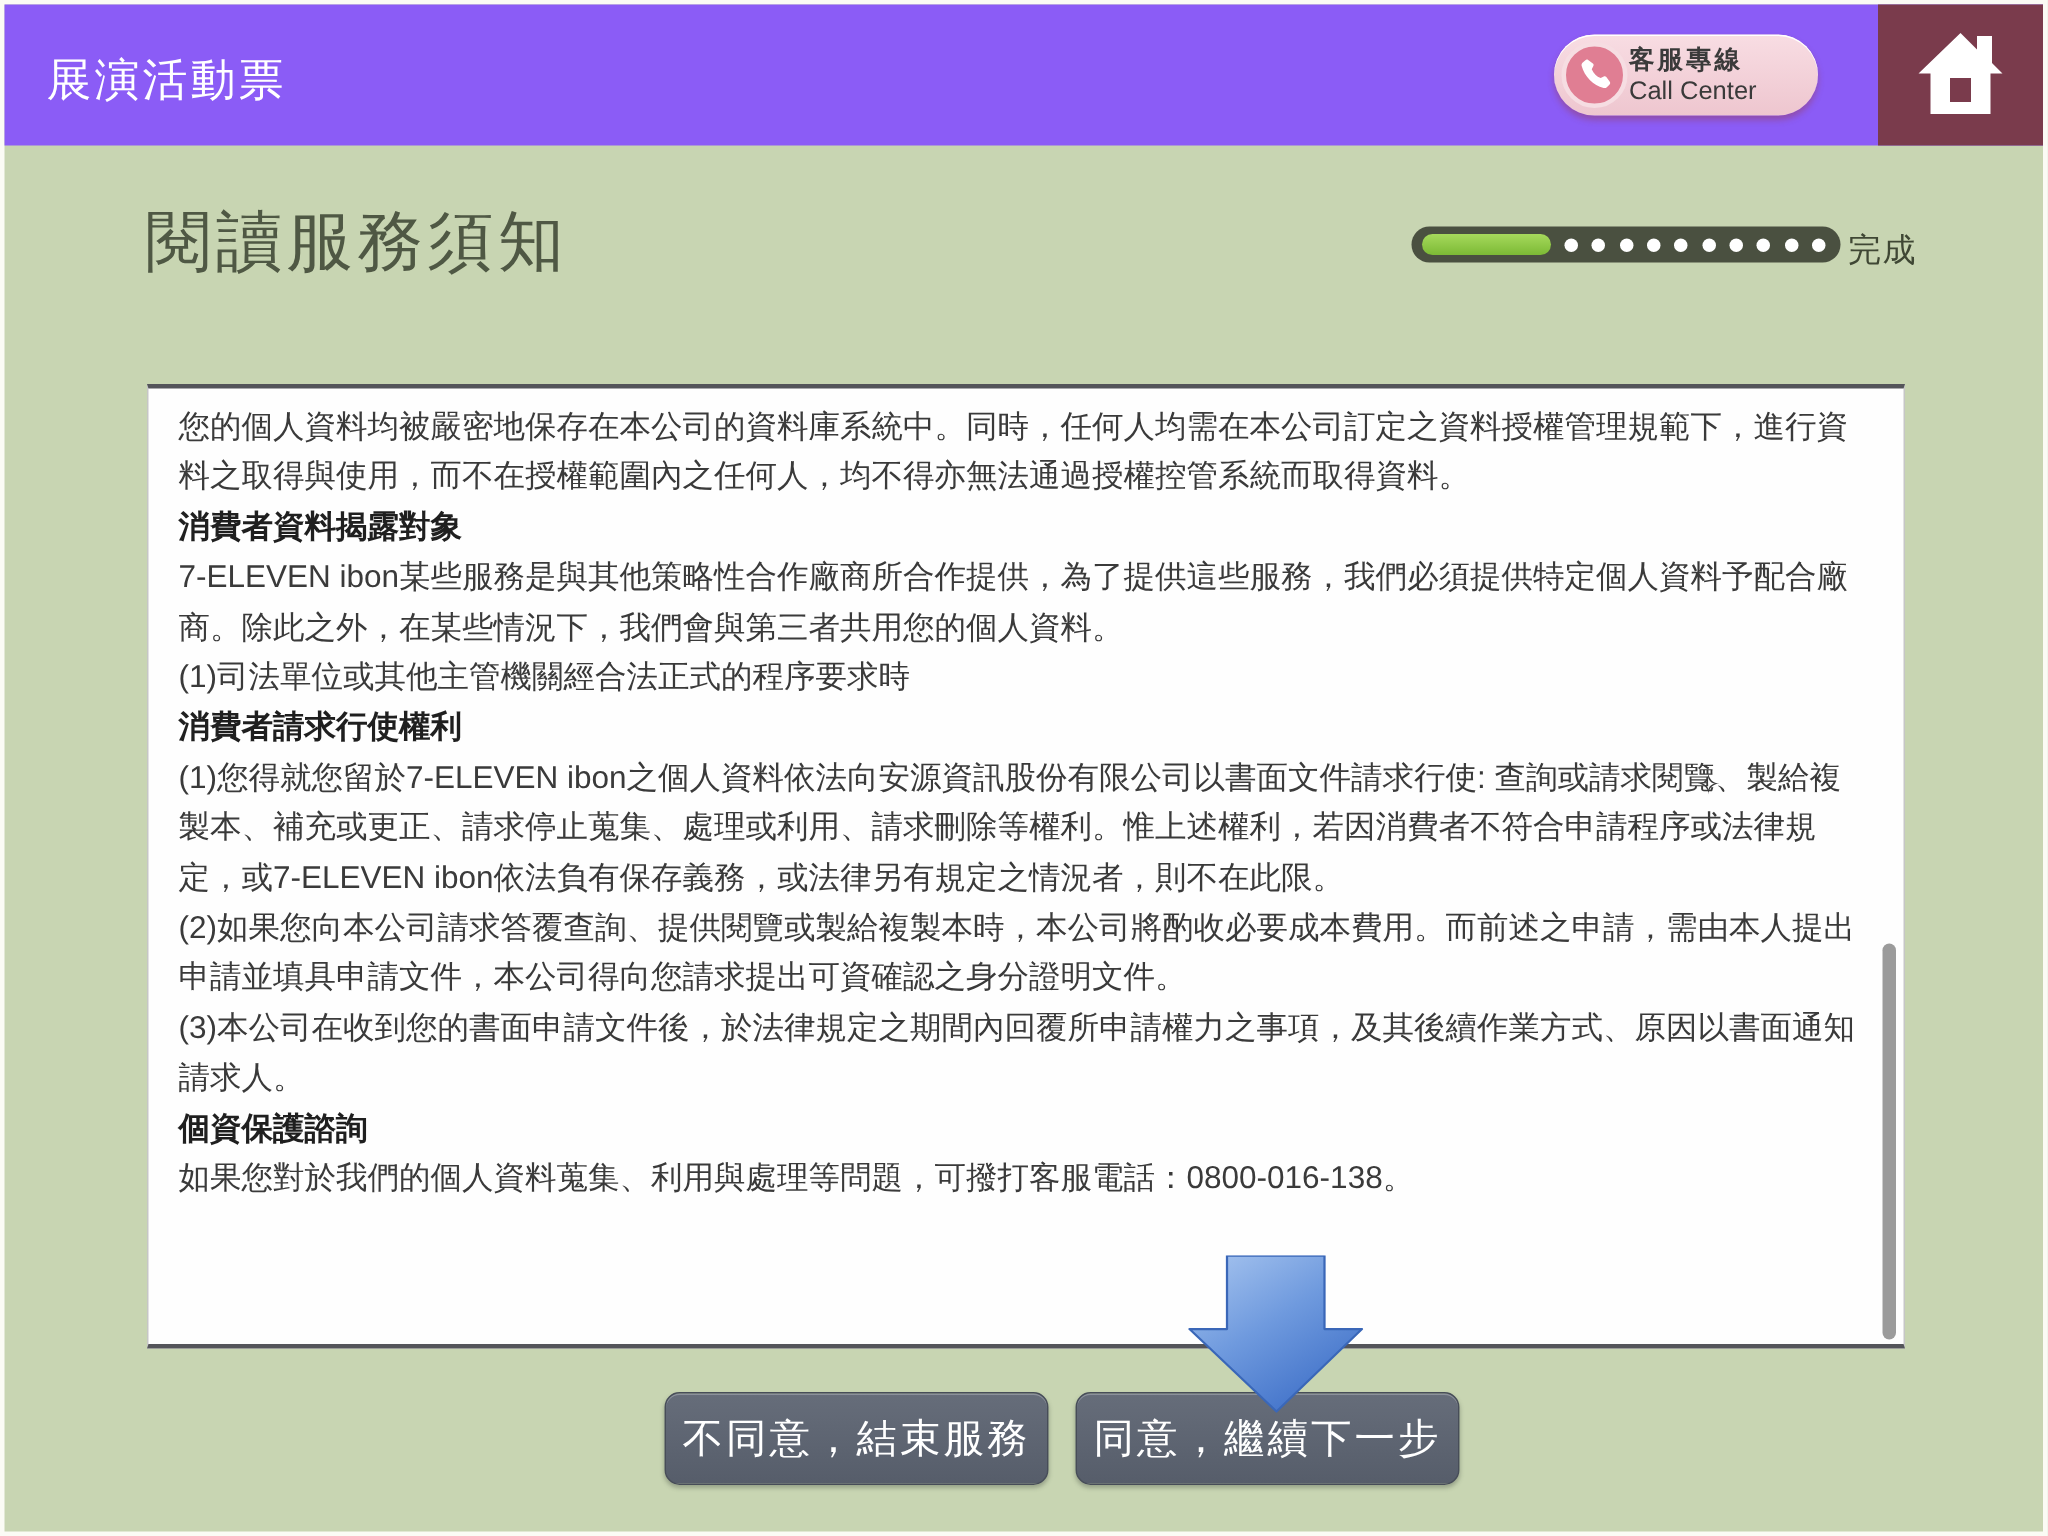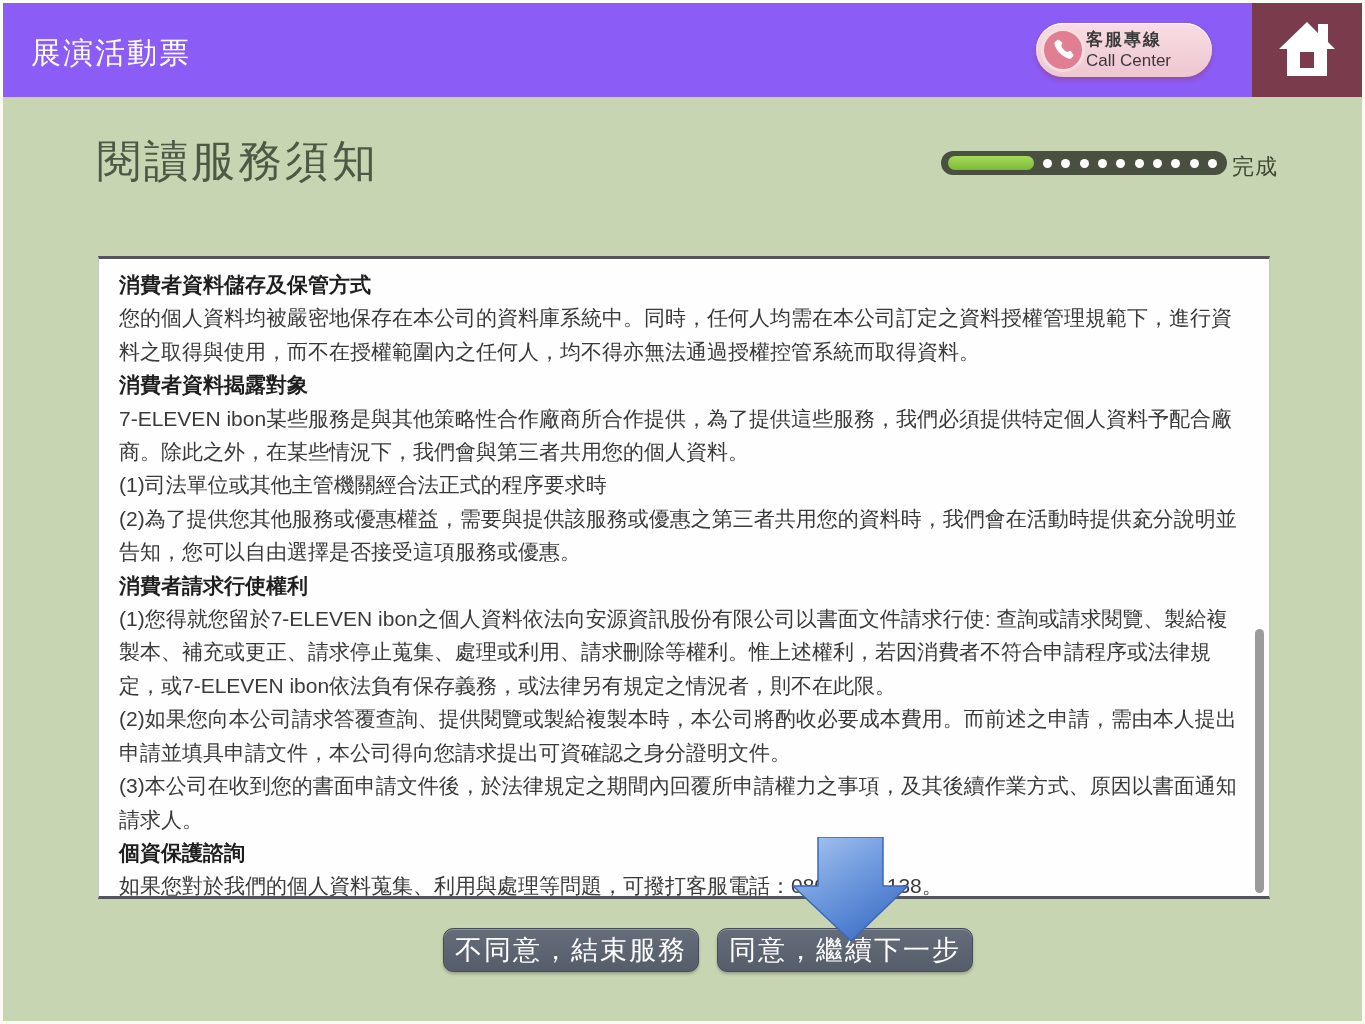--- a/index.html
+++ b/index.html
@@ -87,21 +87,21 @@
     position:absolute; right:5px; top:370px; width:9px; height:264px;
     background:#9b9b9b; border-radius:5px;
   }
   .cursor-diamond {
     position:absolute; left:1033px; top:253px;
     font-size:19px; color:#3a3a3a; pointer-events:none;
   }
 
   
   .action-btn {
-    position:absolute; top:925px; width:256px; height:44px;
+    position:absolute; top:925px; width:256px; height:62px;
     background:linear-gradient(#666d7a,#565d6a);
     border:1px solid #474d58; border-radius:10px;
     color:#ffffff; font-size:27px; letter-spacing:2px;
     font-family:inherit; cursor:pointer;
     box-shadow:0 2px 3px rgba(60,70,60,.35), inset 0 1px 0 rgba(255,255,255,.25);
   }
   .btn-disagree { left:440px; }
   .btn-agree    { left:714px; }
 
   
@@ -154,26 +154,24 @@
         <span class="dot"></span>
         <span class="dot"></span>
         <span class="dot"></span>
         <span class="dot"></span>
       </div>
   </div>
   <div class="progress-label">完成</div>
 
   <div class="notice-panel">
     <div class="notice-content" id="notice-content">
-        <p class="n-heading">消費者資料儲存及保管方式</p>
         <p class="n-para">您的個人資料均被嚴密地保存在本公司的資料庫系統中。同時，任何人均需在本公司訂定之資料授權管理規範下，進行資料之取得與使用，而不在授權範圍內之任何人，均不得亦無法通過授權控管系統而取得資料。</p>
         <p class="n-heading">消費者資料揭露對象</p>
         <p class="n-para">7-ELEVEN  ibon某些服務是與其他策略性合作廠商所合作提供，為了提供這些服務，我們必須提供特定個人資料予配合廠商。除此之外，在某些情況下，我們會與第三者共用您的個人資料。</p>
         <p class="n-para">(1)司法單位或其他主管機關經合法正式的程序要求時</p>
-        <p class="n-para">(2)為了提供您其他服務或優惠權益，需要與提供該服務或優惠之第三者共用您的資料時，我們會在活動時提供充分說明並告知，您可以自由選擇是否接受這項服務或優惠。</p>
         <p class="n-heading">消費者請求行使權利</p>
         <p class="n-para">(1)您得就您留於7-ELEVEN  ibon之個人資料依法向安源資訊股份有限公司以書面文件請求行使: 查詢或請求閱覽、製給複製本、補充或更正、請求停止蒐集、處理或利用、請求刪除等權利。惟上述權利，若因消費者不符合申請程序或法律規定，或7-ELEVEN ibon依法負有保存義務，或法律另有規定之情況者，則不在此限。</p>
         <p class="n-para">(2)如果您向本公司請求答覆查詢、提供閱覽或製給複製本時，本公司將酌收必要成本費用。而前述之申請，需由本人提出申請並填具申請文件，本公司得向您請求提出可資確認之身分證明文件。</p>
         <p class="n-para">(3)本公司在收到您的書面申請文件後，於法律規定之期間內回覆所申請權力之事項，及其後續作業方式、原因以書面通知請求人。</p>
         <p class="n-heading">個資保護諮詢</p>
         <p class="n-para">如果您對於我們的個人資料蒐集、利用與處理等問題，可撥打客服電話：0800-016-138。</p>
       </div>
     <div class="scroll-thumb"></div>
   </div>
   <div class="cursor-diamond" style="left:1128px; top:509px;">✧</div>

